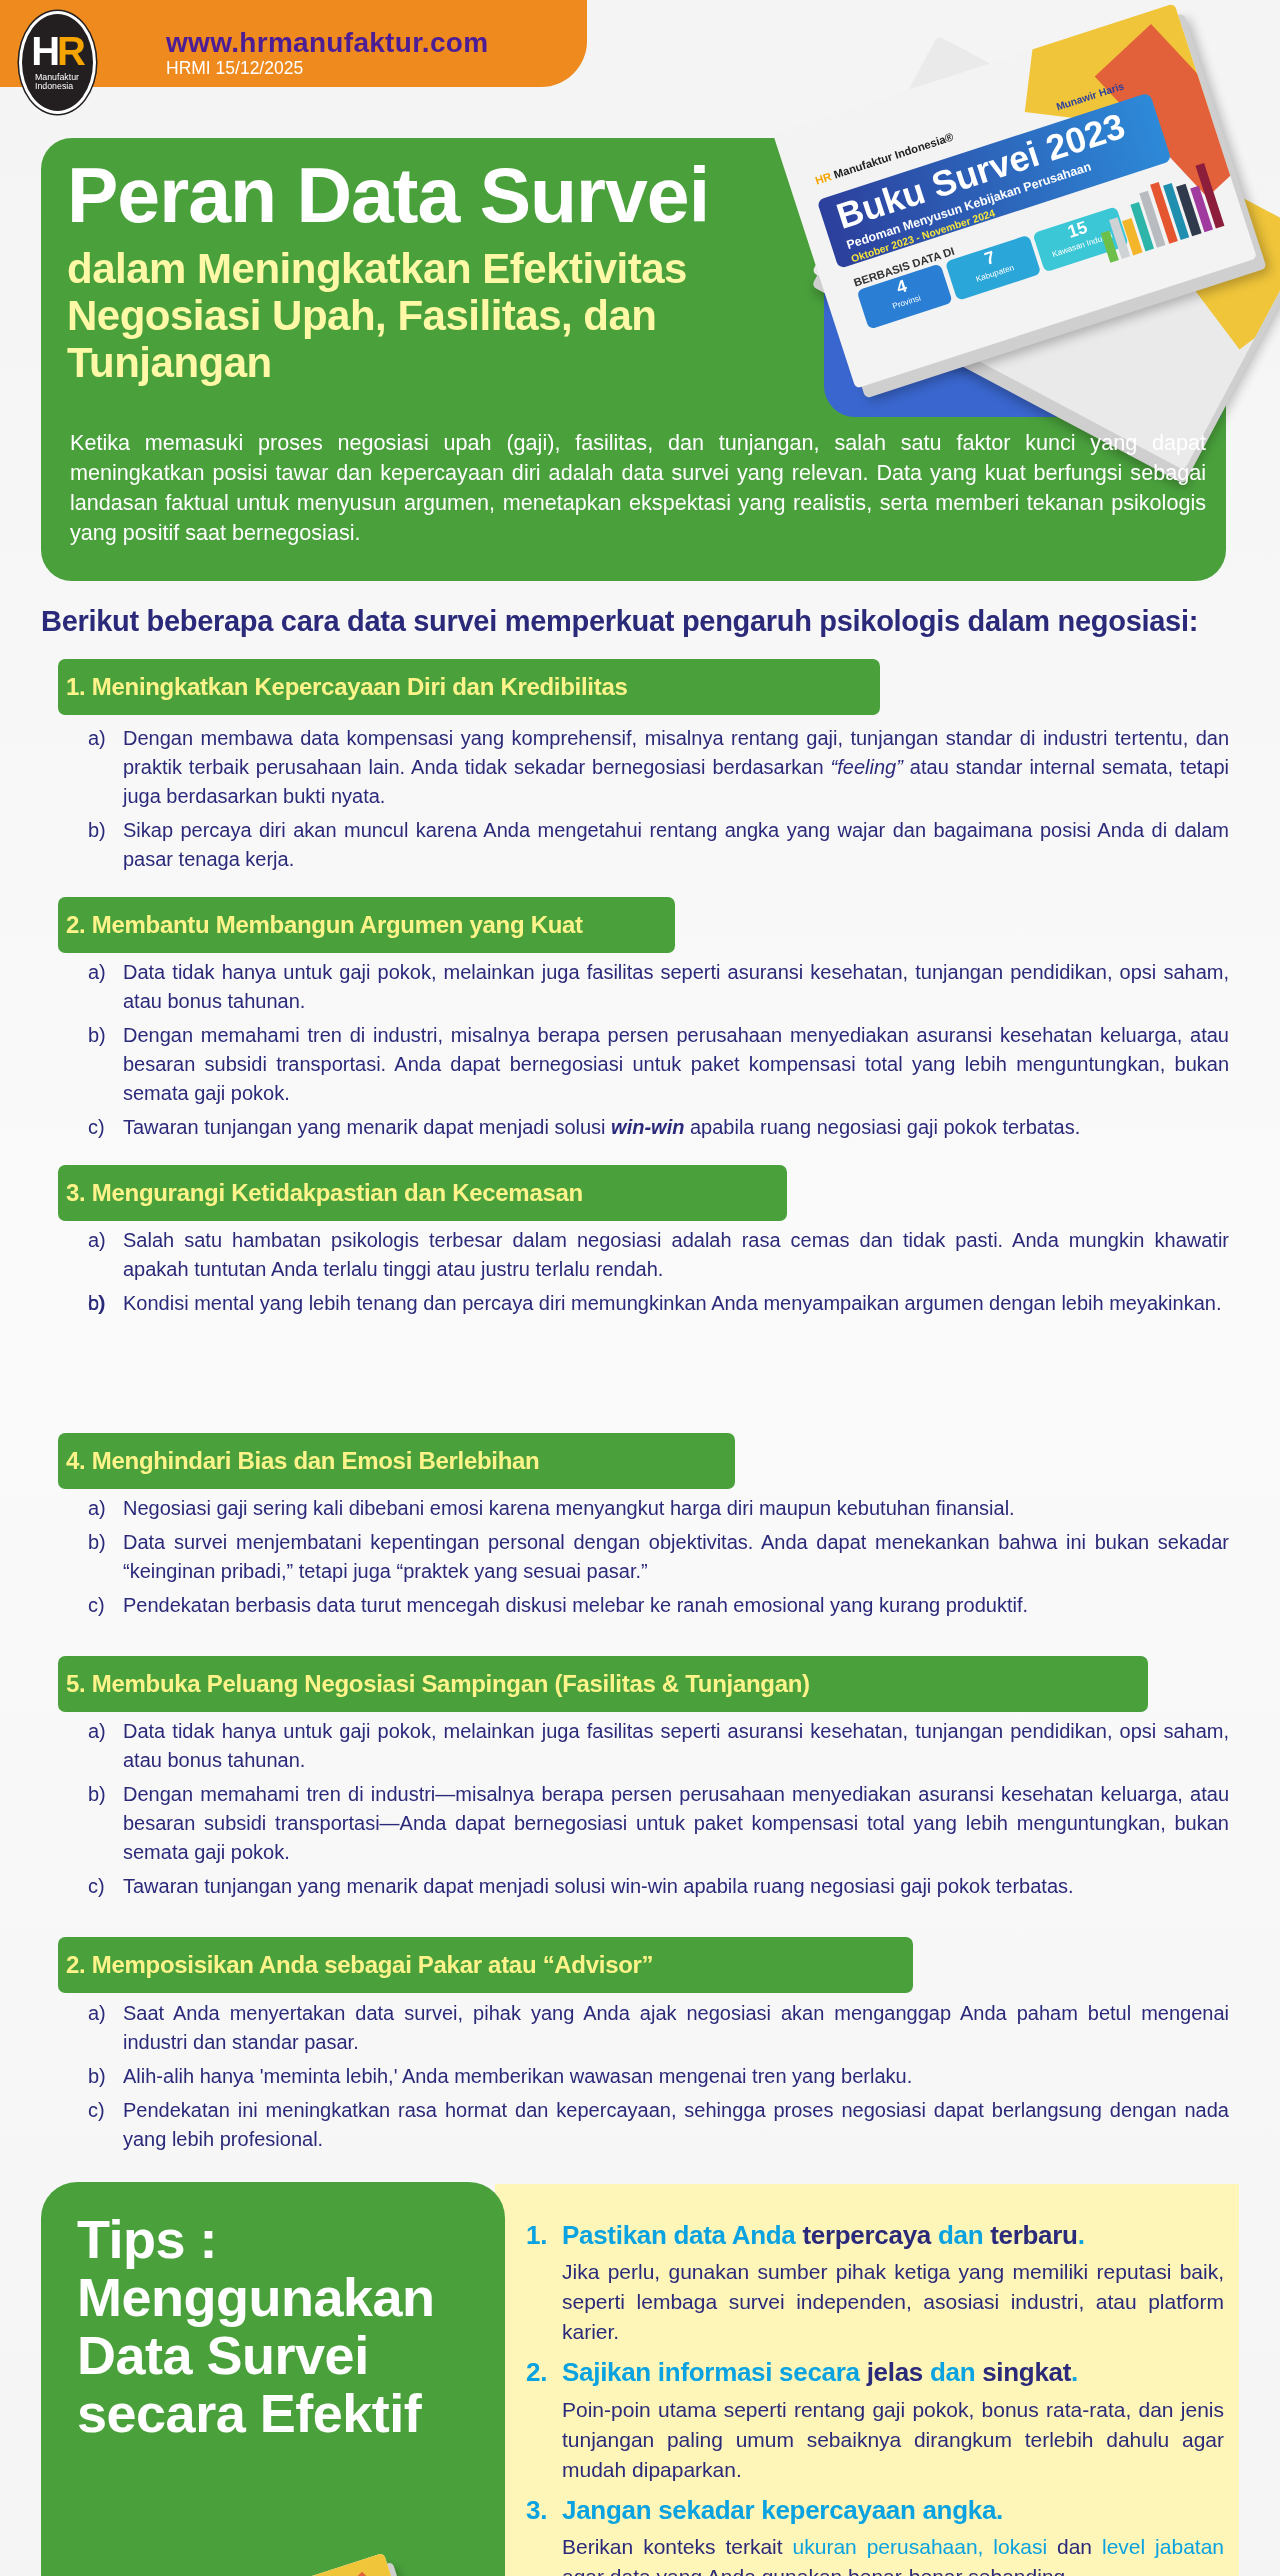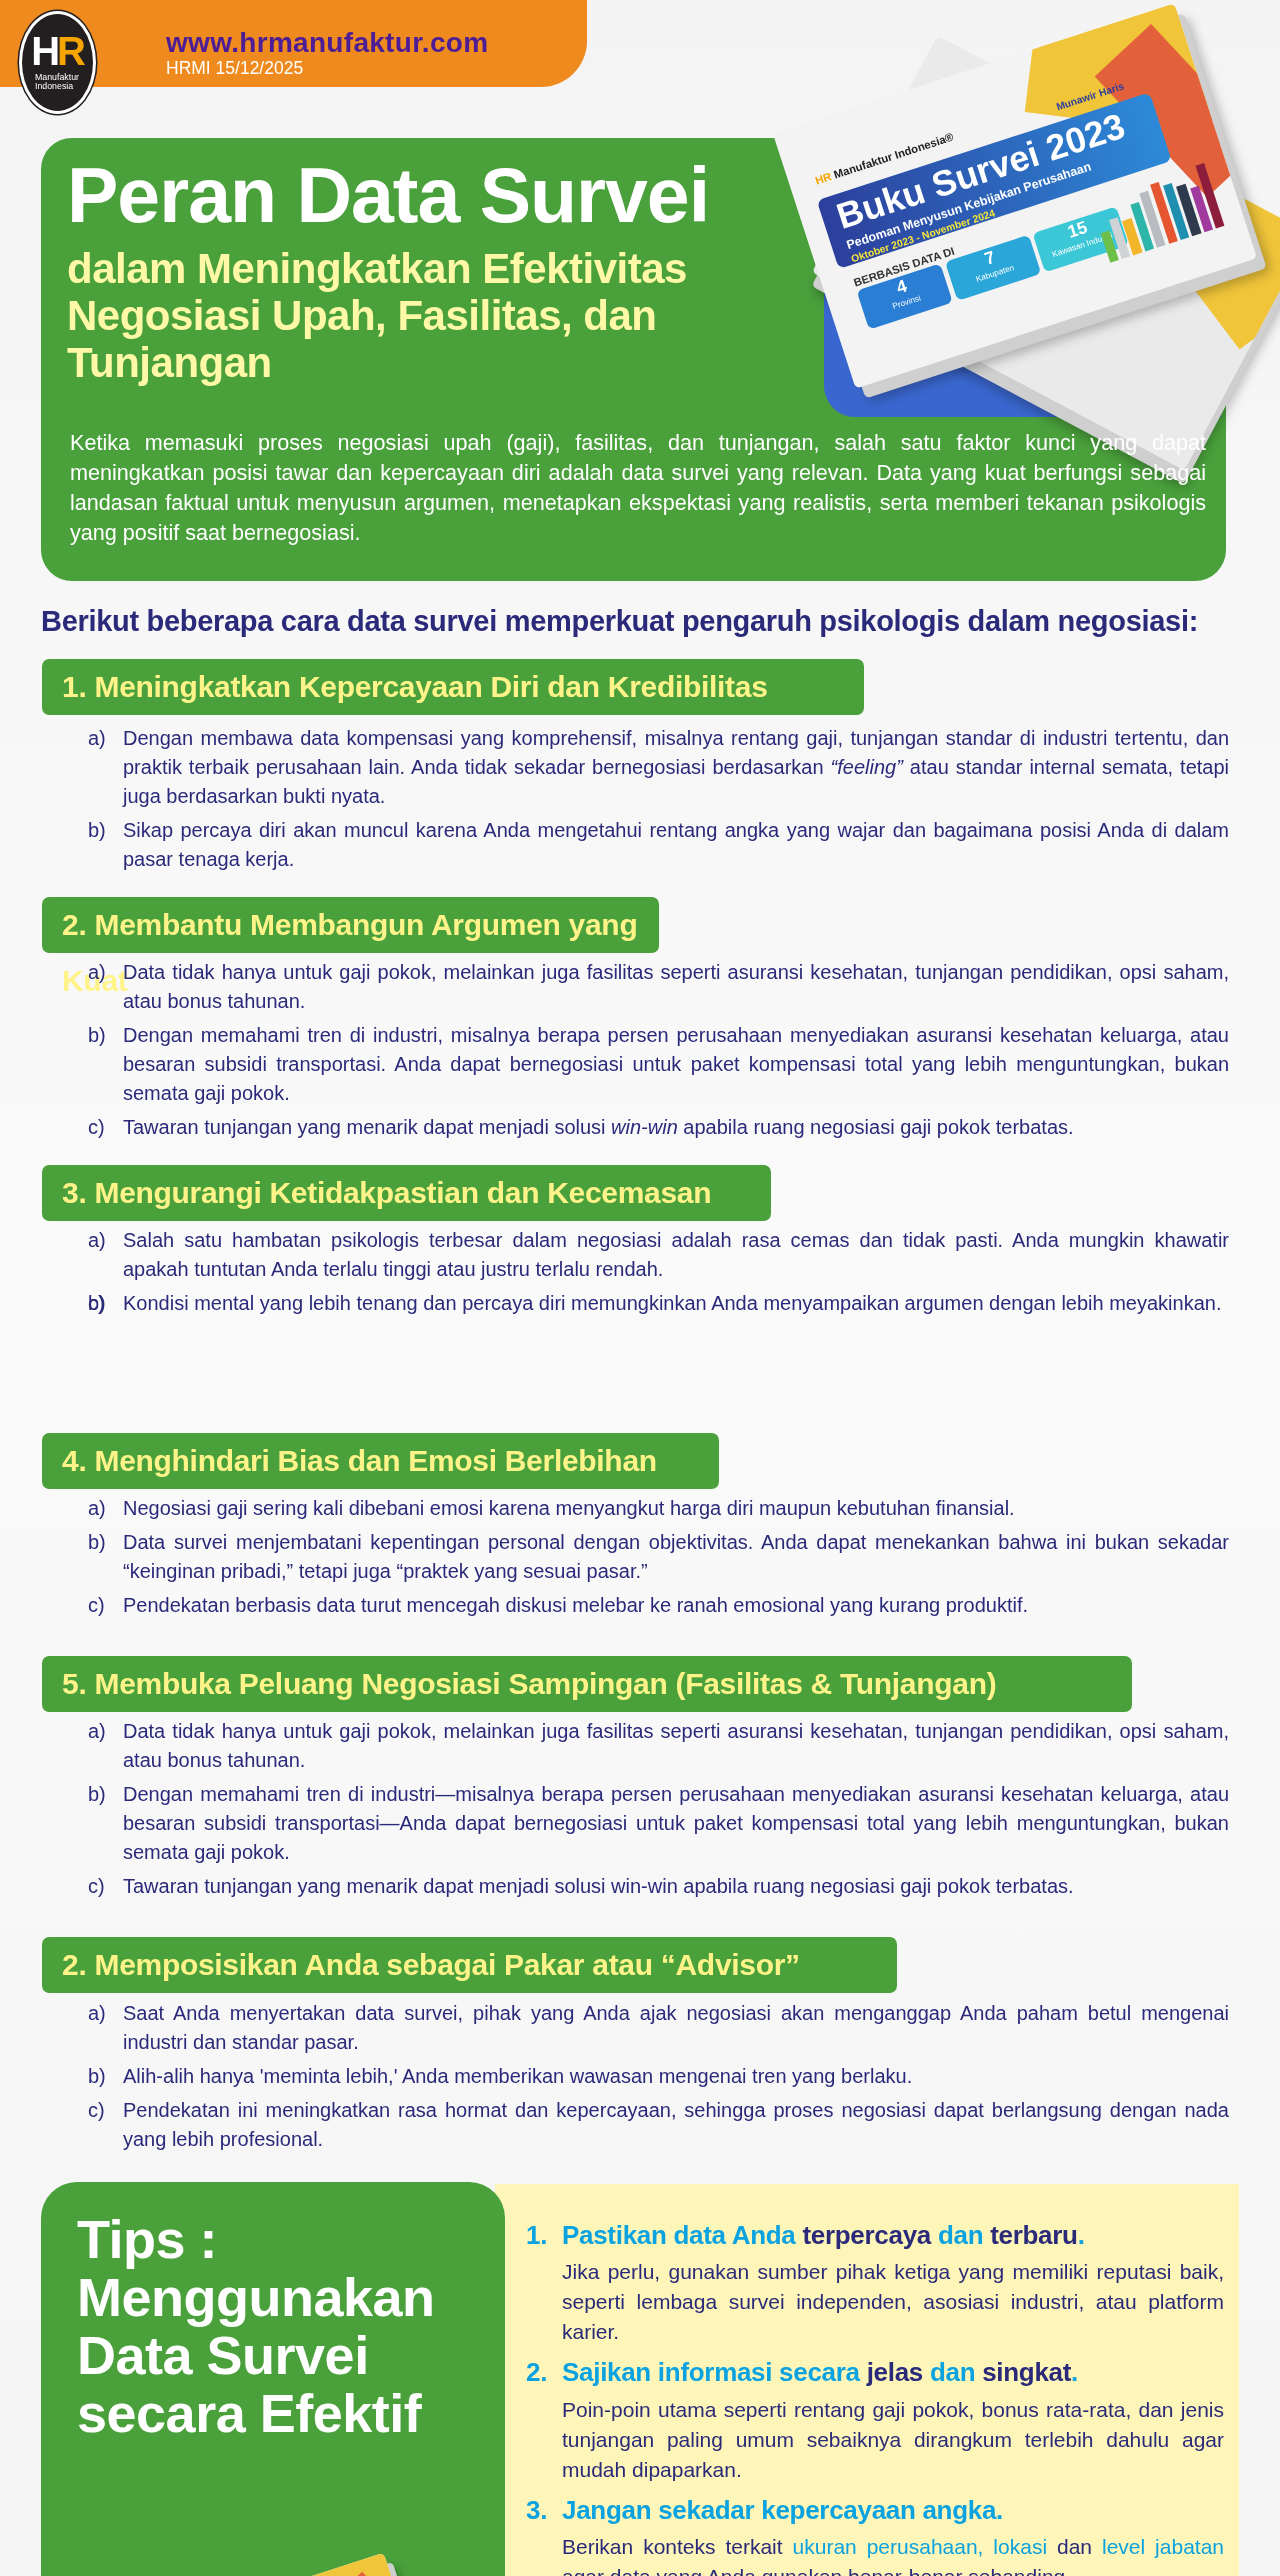--- a/index.html
+++ b/index.html
@@ -84,29 +84,29 @@
   .book .bars div { width: 9.3px; }
 
   
   .lead {
     position: absolute; left: 41px; top: 605px; color: #2b2a7a; font-weight: 700; font-size: 29px;
     letter-spacing: -0.3px;
   }
 
   
   .sec-head {
-    position: absolute; left: 42px; height: 56px; background: #4aa13c; border-radius: 7.2px;
-    color: #fff38a; font-weight: 700; font-size: 30px; line-height: 56px; padding-left: 20px;
+    position: absolute; left: 58px; height: 56px; background: #4aa13c; border-radius: 7.2px;
+    color: #fff38a; font-weight: 700; font-size: 24px; line-height: 56px; padding-left: 8px;
     letter-spacing: -0.3px;
   }
   .sec-list { position: absolute; left: 88px; width: 1141px; }
   .sec-item { position: relative; padding-left: 35px; font-size: 20px; line-height: 29px; color: #2b2a7a; text-align: justify; margin-bottom: 5.2px; }
   .sec-item .lbl { position: absolute; left: 0; top: 0; }
   .sec-item em { font-style: italic; }
-  .sec-item strong em, .sec-item em strong { font-weight: 400; font-style: italic; }
+  .sec-item strong em, .sec-item em strong { font-weight: 700; font-style: italic; }
 
   
   .tips-yellow {
     position: absolute; left: 495px; top: 2184px; width: 744px; height: 747px; background: #fdf6b8;
   }
   .tips-green {
     position: absolute; left: 41px; top: 2182px; width: 464px; height: 747px; background: #4aa13c;
     border-radius: 36px;
   }
   .tips-title {

